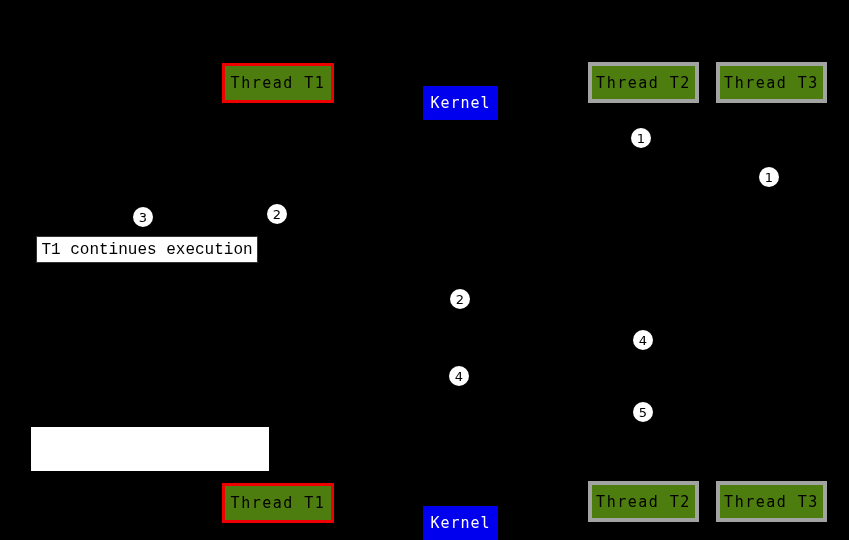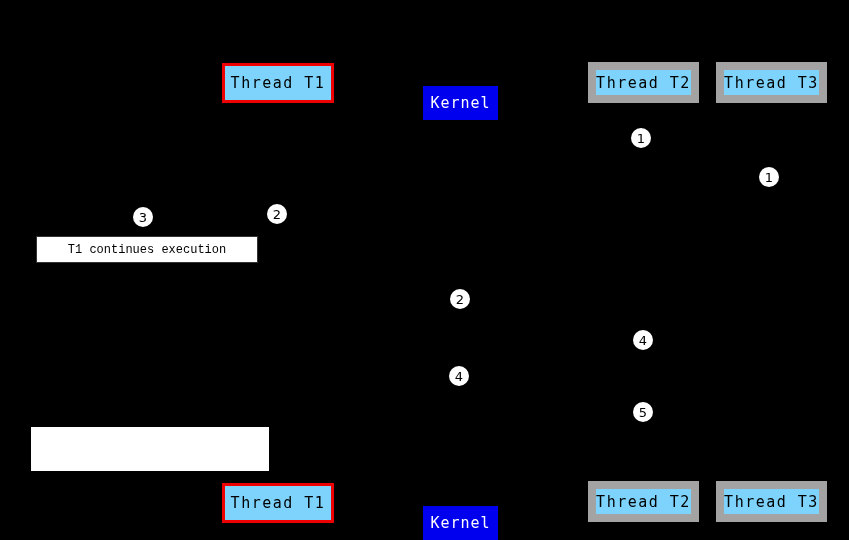--- a/index.html
+++ b/index.html
@@ -10,28 +10,28 @@
     overflow: hidden;
     font-family: "DejaVu Sans Mono", monospace;
   }
   .stage { position: absolute; left: 0; top: 0; width: 849px; height: 540px; }
 
   
   .node {
     position: absolute;
     box-sizing: border-box;
     display: flex; align-items: center; justify-content: center;
-    background: #7dd3fc;
+    background: #4d7c0f;
     color: #000000;
     font-size: 15px;
     letter-spacing: 1.5px;
     white-space: nowrap;
   }
   .node.red-border  { border: 3px solid #ee0000; }
-  .node.blue-border { border: 8px solid #a3a3a3; }
+  .node.blue-border { border: 4px solid #a3a3a3; }
   .node.kernel {
     background: #0000ee;
     color: #ffffff;
     border: none;
     letter-spacing: 1px;
     margin-top: 20px;
   }
 
   .t1-top     { left: 222px; top: 63px;  width: 112px; height: 40px; }
   .kernel-top { left: 423px; top: 66px;  width: 75px;  height: 34px; }
@@ -67,21 +67,21 @@
   
   .note {
     position: absolute;
     left: 36px; top: 236px;
     width: 222px; height: 27px;
     box-sizing: border-box;
     background: #ffffff;
     border: 1px solid #333333;
     color: #000000;
     font-family: "Liberation Mono", "DejaVu Sans Mono", monospace;
-    font-size: 12px;
+    font-size: 16px;
     display: flex; align-items: center; justify-content: center;
     white-space: nowrap;
   }
 
   
   .blank-box {
     position: absolute;
     left: 31px; top: 427px;
     width: 238px; height: 44px;
     background: #ffffff;

